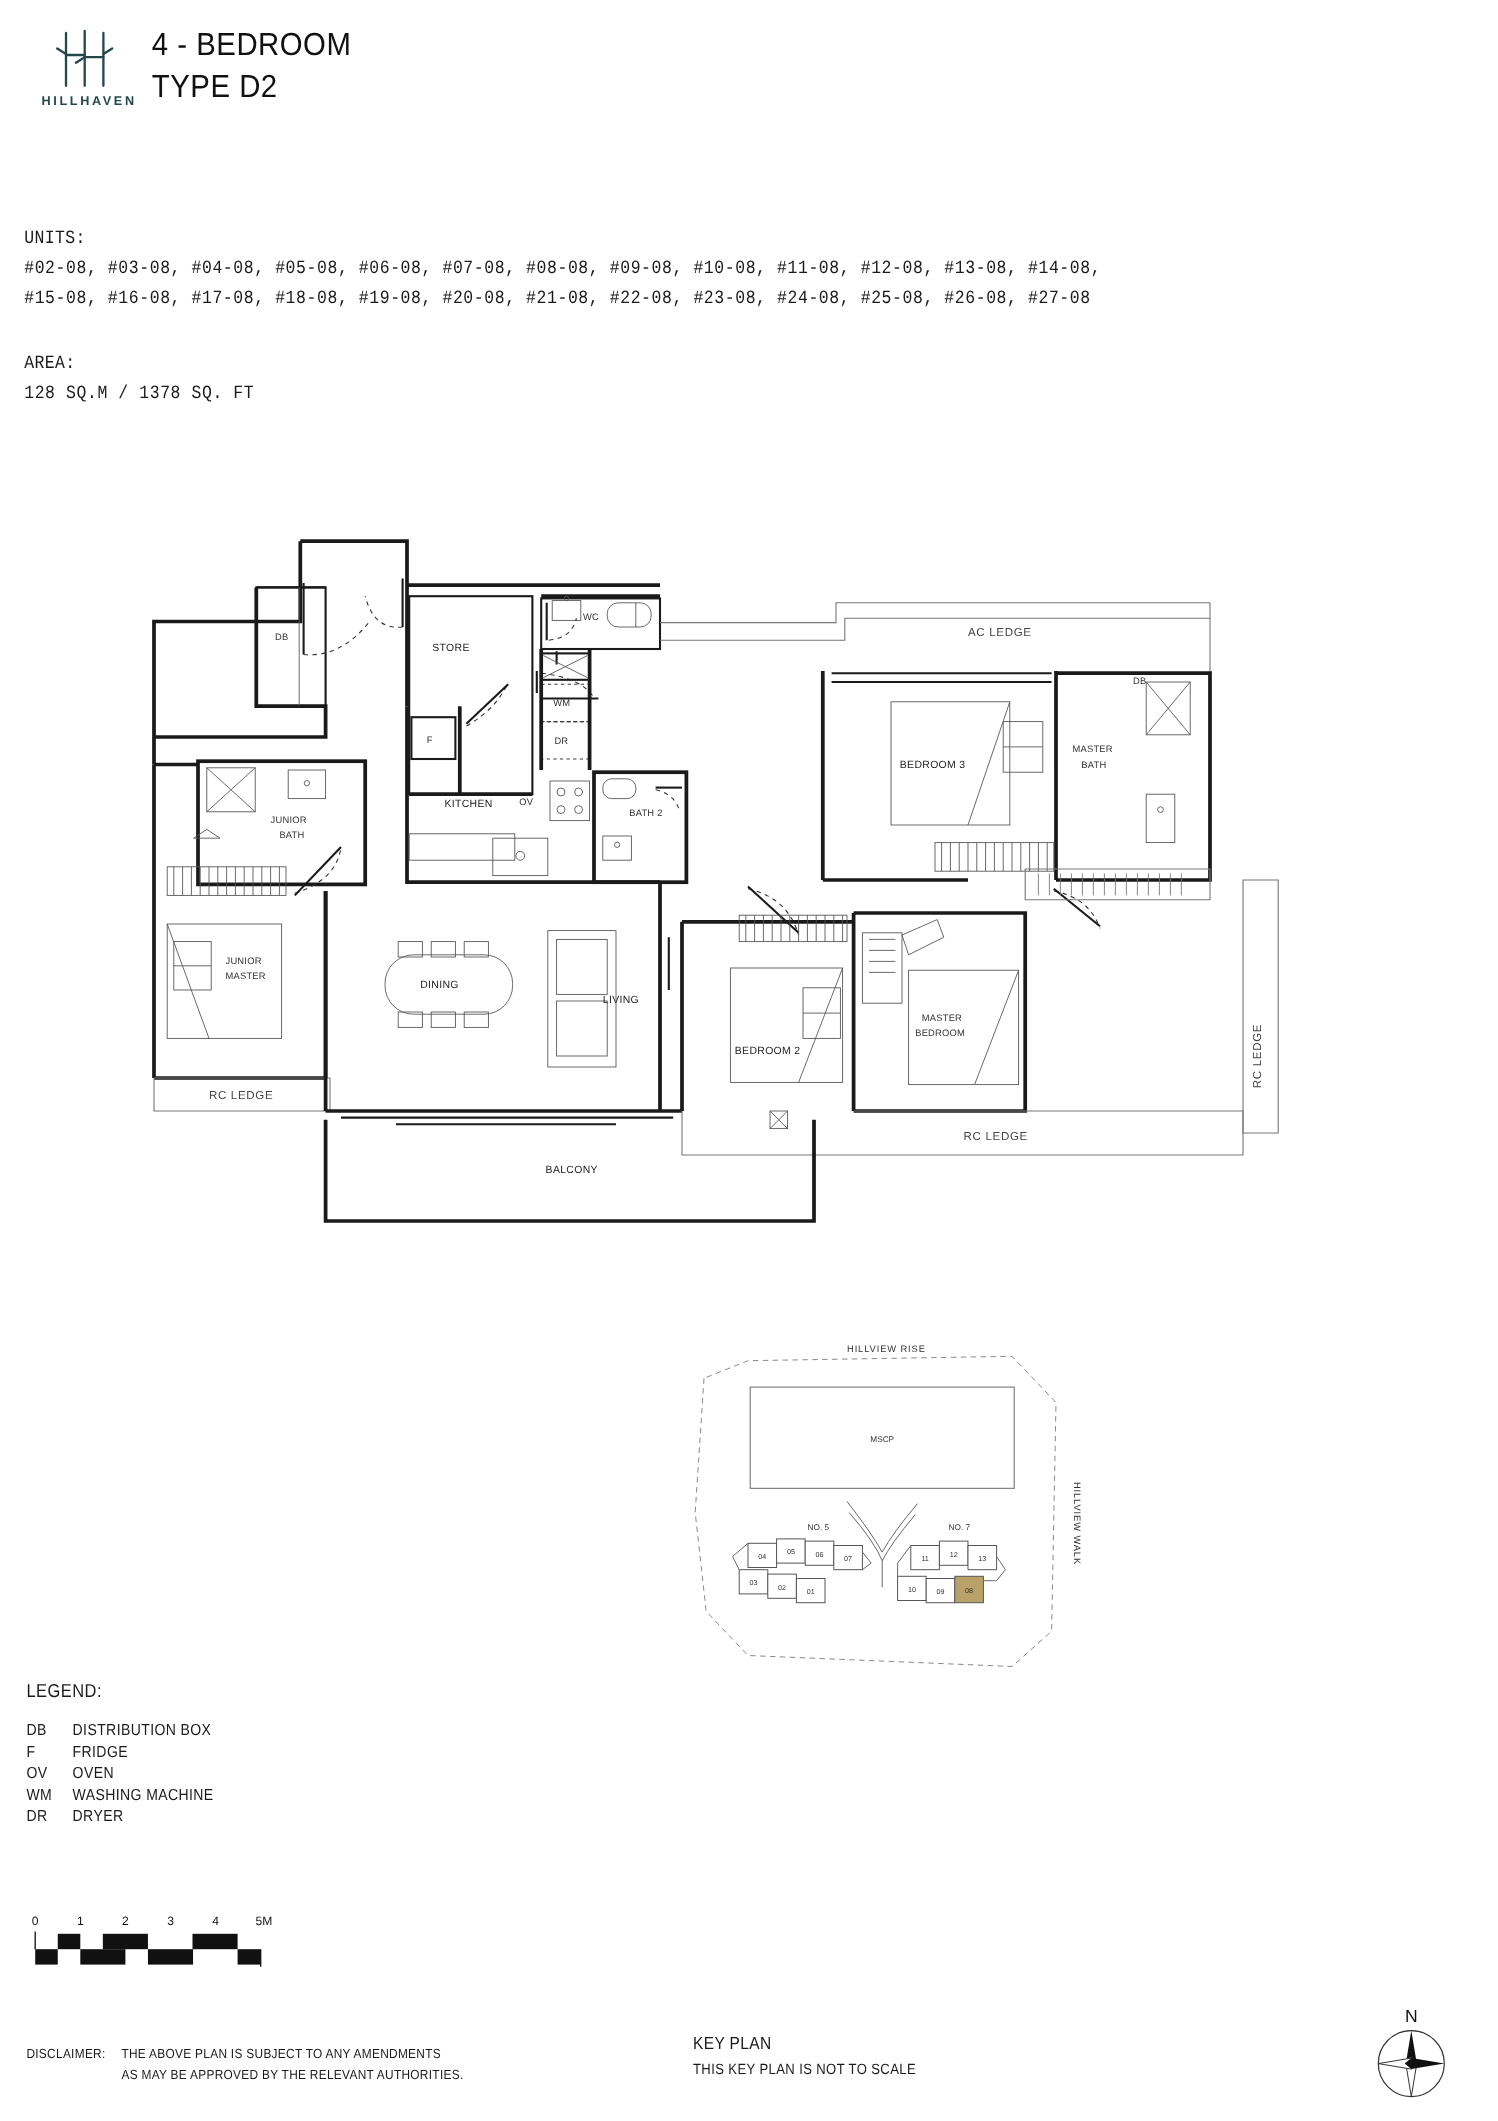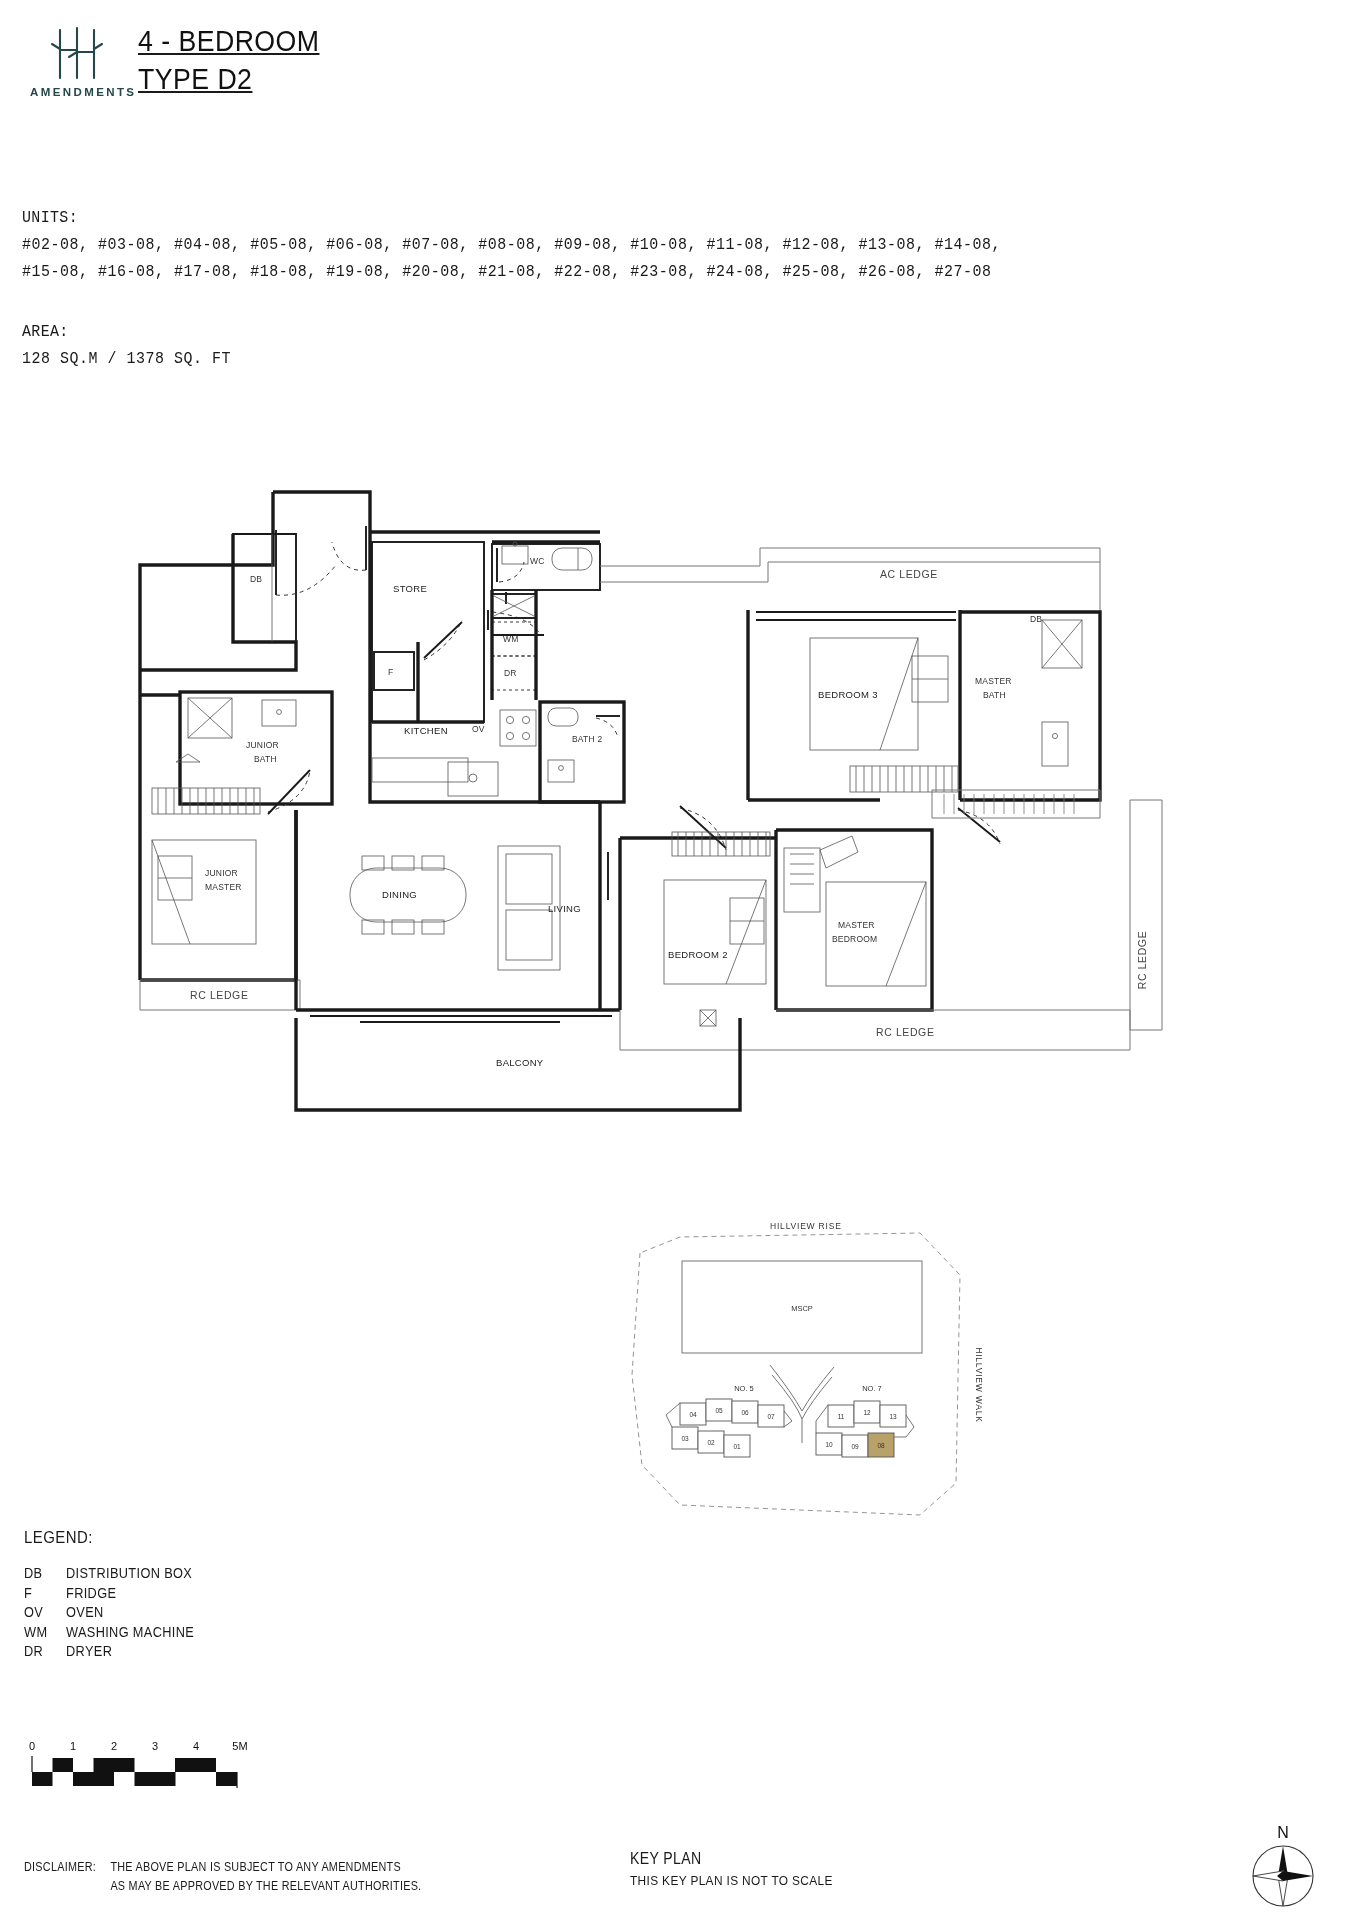--- a/index.html
+++ b/index.html
@@ -31,21 +31,21 @@
   #logo-word {
     font-size: 11.5px;
     letter-spacing: 2.4px;
     color: #24484a;
     font-weight: 600;
     margin-top: 2px;
     font-family: "Liberation Sans", sans-serif;
   }
   #title-block {
     position: absolute;
-    left: 138px; top: 22px; text-decoration: underline;
+    left: 138px; top: 22px;
   }
   .title-line {
     font-family: "Liberation Sans", sans-serif;
     font-size: 29px;
     font-weight: 400;
     letter-spacing: 0.5px;
     color: #111;
     line-height: 38px;
     transform: scaleX(0.92);
     transform-origin: left center;
@@ -169,21 +169,21 @@
         <line x1="30" y1="8" x2="30" y2="56"></line>
         <line x1="47" y1="6" x2="47" y2="56"></line>
         <line x1="64" y1="8" x2="64" y2="56"></line>
         <line x1="30" y1="28" x2="47" y2="28"></line>
         <line x1="47" y1="30" x2="64" y2="30"></line>
         <line x1="22" y1="22" x2="30" y2="27"></line>
         <line x1="64" y1="27" x2="72" y2="22"></line>
         <line x1="47" y1="30" x2="39" y2="35"></line>
       </g>
     </svg>
-    <div id="logo-word">AMENDMENTS</div>
+    <div id="logo-word">HILLHAVEN</div>
   </div>
   <div id="title-block">
     <div class="title-line">4 - BEDROOM</div>
     <div class="title-line">TYPE D2</div>
   </div>
 </div>
 
 <div id="meta">
   <div class="meta-label">UNITS:</div>
   <div class="meta-row">#02-08, #03-08, #04-08, #05-08, #06-08, #07-08, #08-08, #09-08, #10-08, #11-08, #12-08, #13-08, #14-08,</div>

